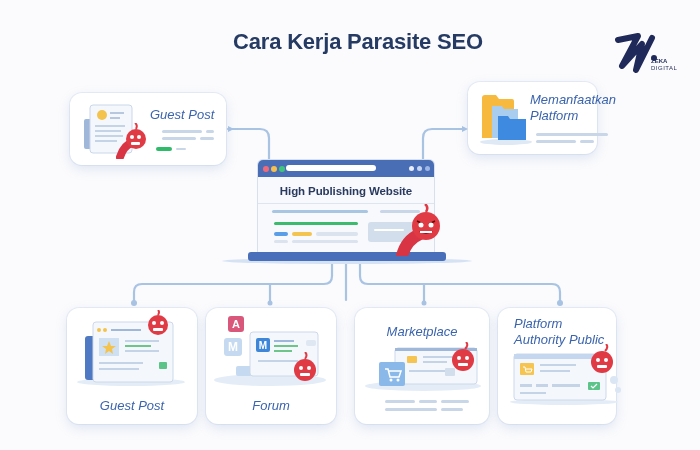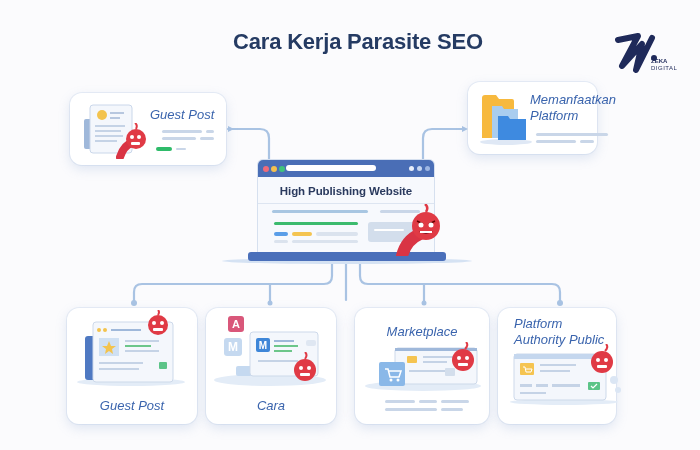--- a/index.html
+++ b/index.html
@@ -218,21 +218,21 @@
     <rect x="48" y="46" width="40" height="2" fill="#c5d3e6"></rect>
     <rect x="96" y="26" width="10" height="6" fill="#dfe7f2" rx="2"></rect>
   </svg>
   <svg class="icon" style="left:86px;top:44px;" width="26" height="30" viewBox="0 0 26 30">
     <circle cx="13" cy="18" r="11" fill="#e03a45"></circle>
     <path d="M13 7 Q16 3 13 0" stroke="#e03a45" stroke-width="2" fill="none"></path>
     <circle cx="9" cy="16" r="2" fill="#fff"></circle>
       <circle cx="17" cy="16" r="2" fill="#fff"></circle>
     <rect x="8" y="21" width="10" height="3" fill="#fff" rx="1"></rect>
   </svg>
-  <div class="label" style="left:0;right:0;top:90px;text-align:center;">Cara</div>
+  <div class="label" style="left:0;right:0;top:90px;text-align:center;">Forum</div>
 </div>
 
 <div class="card" style="left:355px;top:308px;width:134px;height:116px;">
   <div class="label" style="left:0;right:0;top:16px;text-align:center;">Marketplace</div>
   <svg class="icon" style="left:6px;top:38px;" width="124" height="46" viewBox="0 0 124 46">
     <ellipse cx="62" cy="40" rx="58" ry="5" fill="#e3ecf7"></ellipse>
     <rect x="34" y="2" width="82" height="36" fill="#f4f7fc" stroke="#cdd9ea" rx="3"></rect>
     <rect x="34" y="2" width="82" height="3" fill="#9fb8da"></rect>
     <rect x="46" y="10" width="10" height="7" fill="#f5c451" rx="1"></rect>
     <rect x="62" y="10" width="30" height="2" fill="#c5d3e6"></rect>

